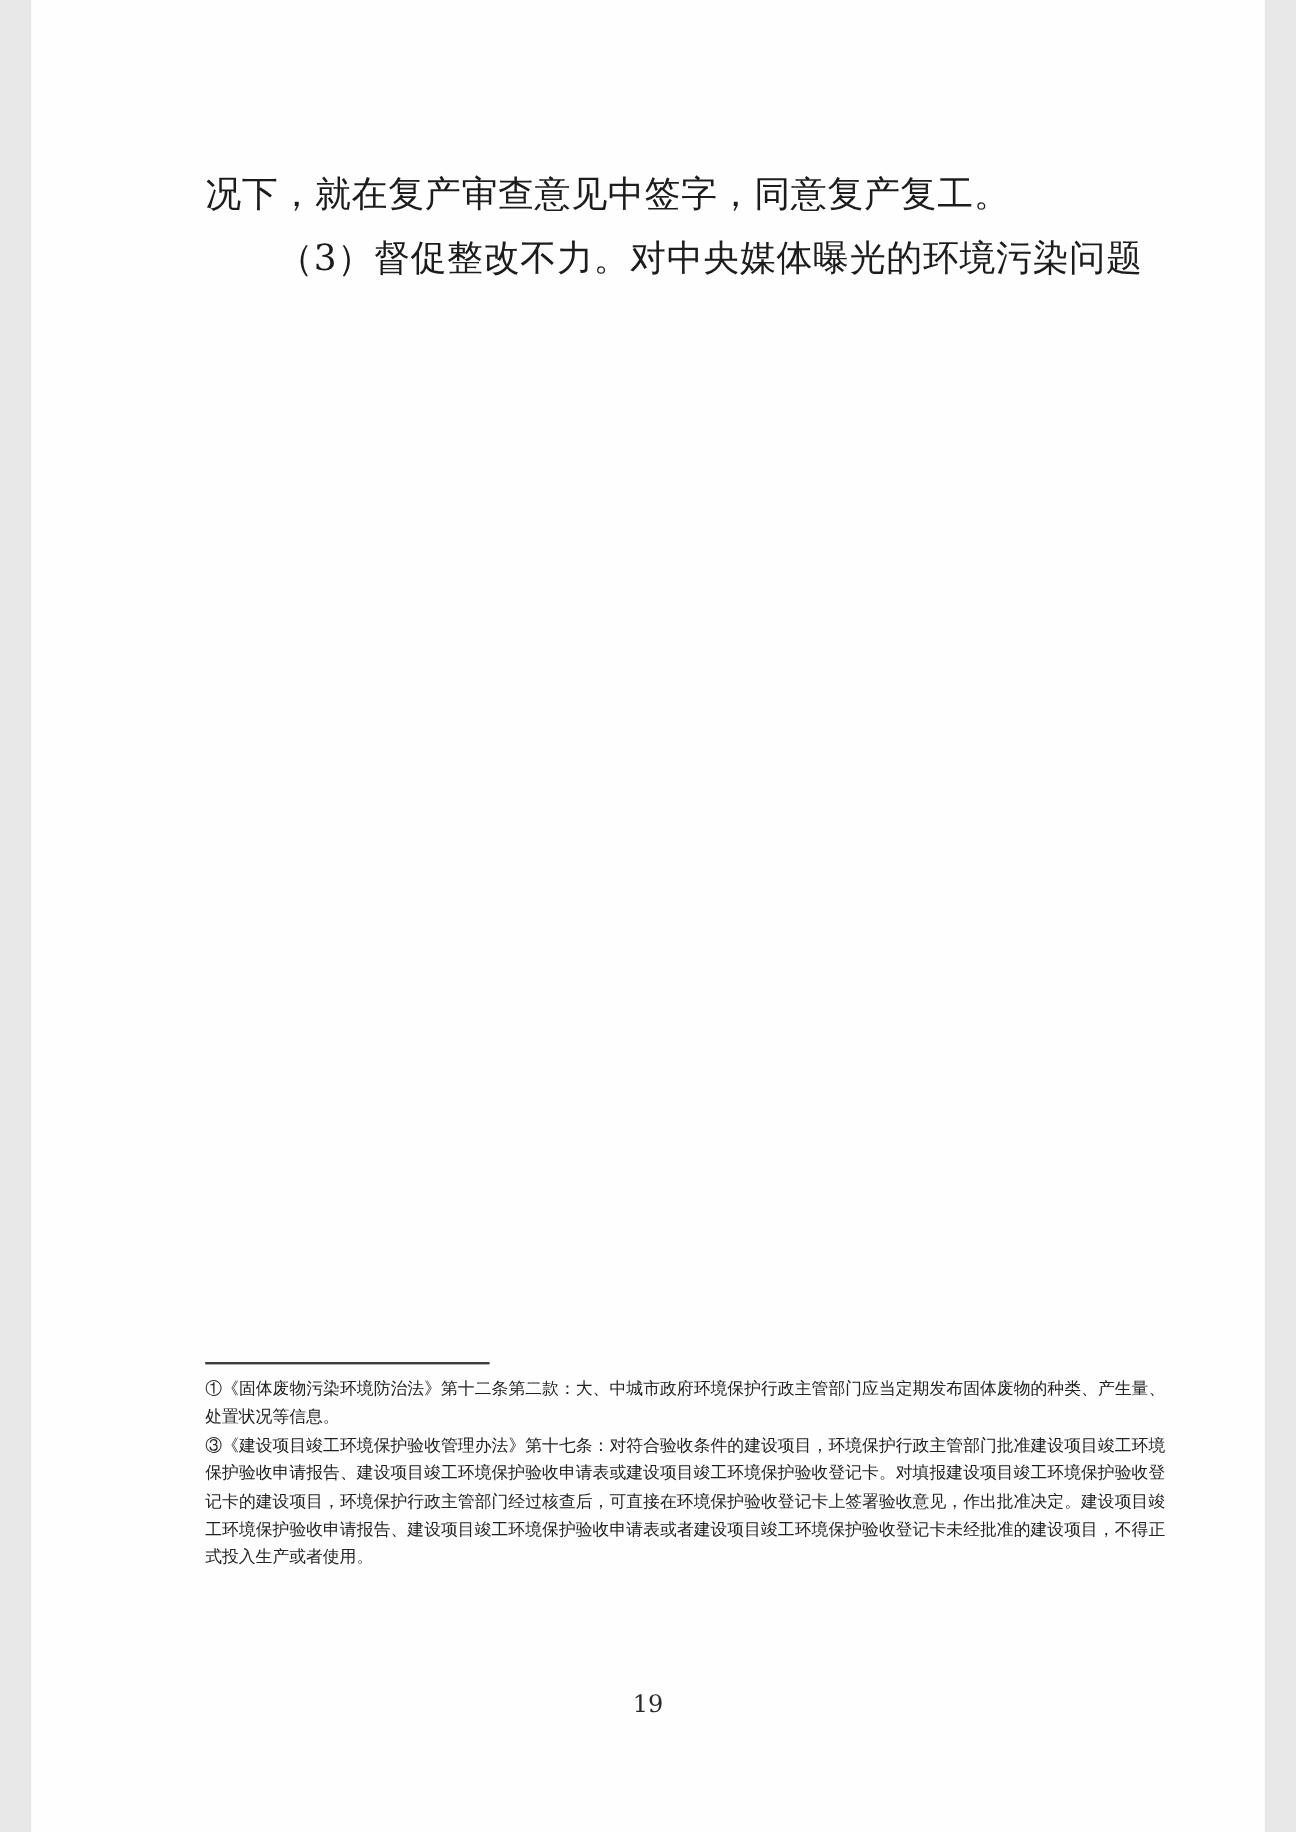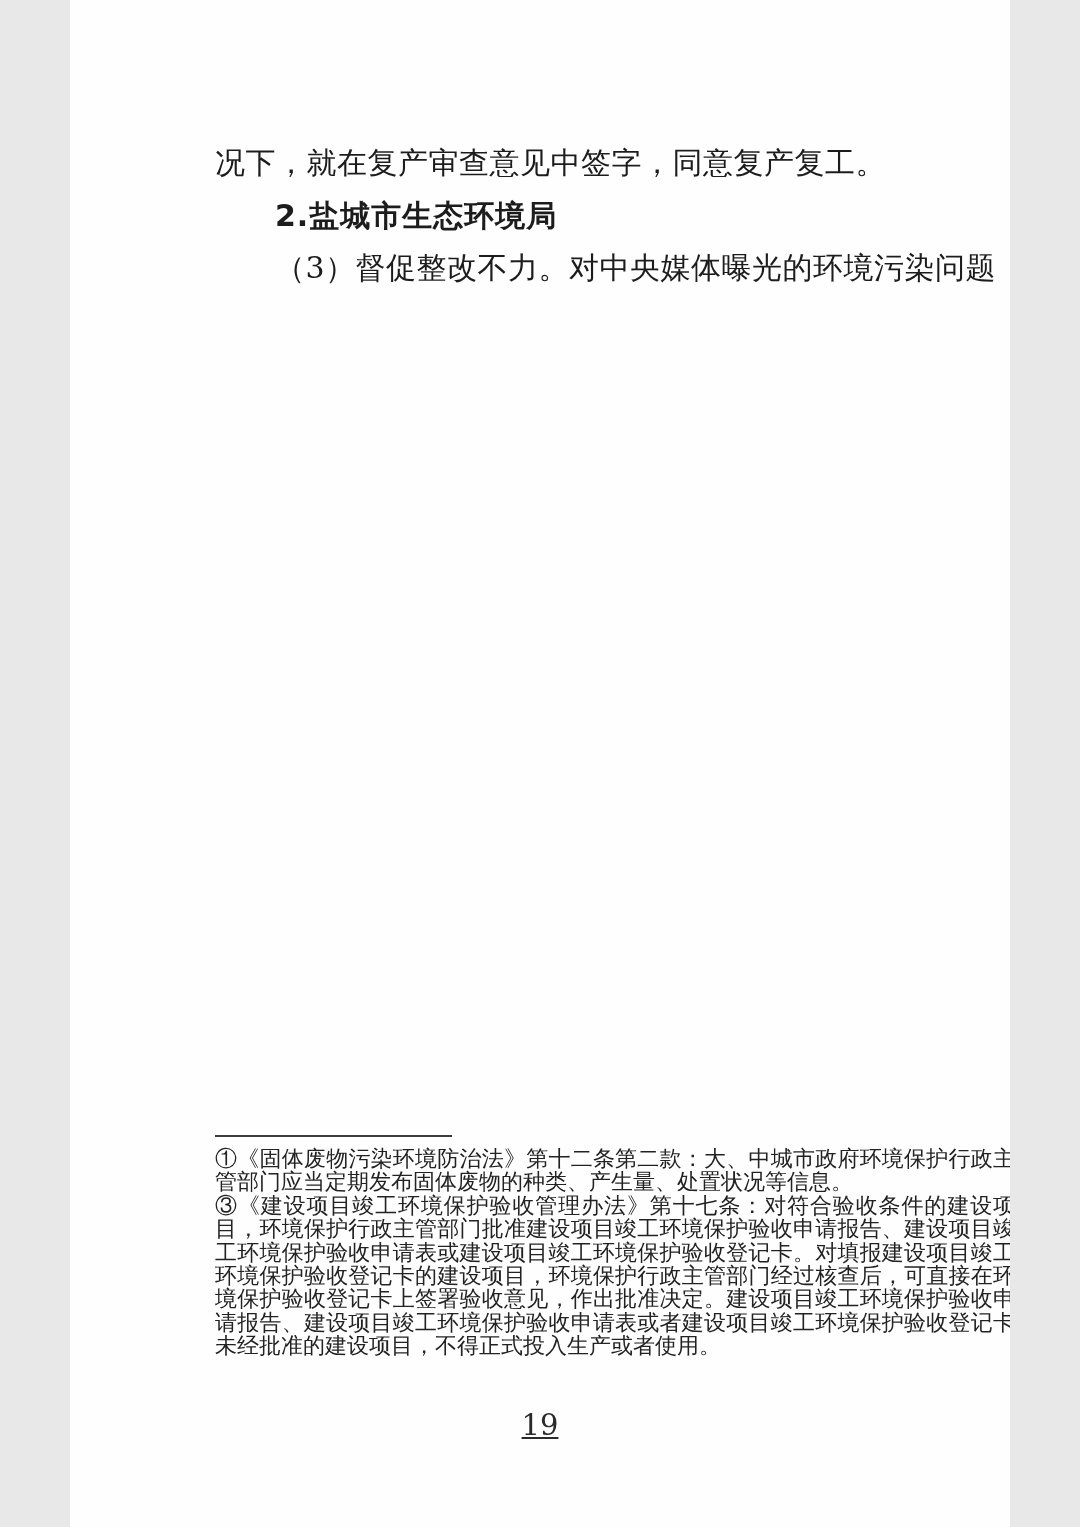--- a/index.html
+++ b/index.html
@@ -1,19 +1,19 @@
 <!DOCTYPE html>
 <html lang="zh"><head>
 <meta charset="utf-8">
 <style>
   * { margin: 0; padding: 0; box-sizing: border-box; }
   html, body { background: #e8e8e8; }
   .page {
     position: relative;
-    width: 940px;
+    width: 1028px;
     height: 1527px;
     background: #fefefe;
     margin: 0 auto;
     overflow: hidden;
     font-family: "DejaVu Serif", "Liberation Serif", serif;
     color: #1c1c1c;
     padding-left: 16px;
   }
   .doc-body {
     position: absolute;
@@ -36,51 +36,49 @@
     font-size: 0.60em;
     position: relative;
     top: -0.55em;
     letter-spacing: 0;
   }
   .footnote-area {
     position: absolute;
     left: 145px;
     top: 1135px;
     width: 800px;
-    font-size: 22px;
+    font-size: 14px;
     line-height: 23.4px;
     text-align: justify;
     color: #222;
   }
   .footnote-sep {
     width: 237px;
     height: 0;
     border-top: 2px solid #3c3c3c;
     margin-bottom: 10px;
   }
   .footnote-area .fn { margin: 0; }
   .page-number {
     position: absolute;
     top: 1408px;
     left: 0;
     width: 100%;
     text-align: center;
-    font-size: 29px;
+    font-size: 20px;
     color: #2a2a2a;
-    text-decoration: underline;
   }
 </style>
 </head>
 <body>
 
 <div class="page">
 
   <div class="doc-body" id="doc-body">
       <p class=""><span>况下，就在复产审查意见中签字，同意复产复工。</span></p>
-      <p class="indent heading"><span>2.盐城市生态环境局</span></p>
       <p class="indent "><span>（3）督促整改不力。对中央媒体曝光的环境污染问题</span></p>
     </div>
 
   <div class="footnote-area">
     <div class="footnote-sep"></div>
     <div id="footnote-list">
         <p class="fn"><span>①</span><span>《固体废物污染环境防治法》第十二条第二款：大、中城市政府环境保护行政主管部门应当定期发布固体废物的种类、产生量、处置状况等信息。</span></p>
         <p class="fn"><span>③</span><span>《建设项目竣工环境保护验收管理办法》第十七条：对符合验收条件的建设项目，环境保护行政主管部门批准建设项目竣工环境保护验收申请报告、建设项目竣工环境保护验收申请表或建设项目竣工环境保护验收登记卡。对填报建设项目竣工环境保护验收登记卡的建设项目，环境保护行政主管部门经过核查后，可直接在环境保护验收登记卡上签署验收意见，作出批准决定。建设项目竣工环境保护验收申请报告、建设项目竣工环境保护验收申请表或者建设项目竣工环境保护验收登记卡未经批准的建设项目，不得正式投入生产或者使用。</span></p>
       </div>
   </div>

